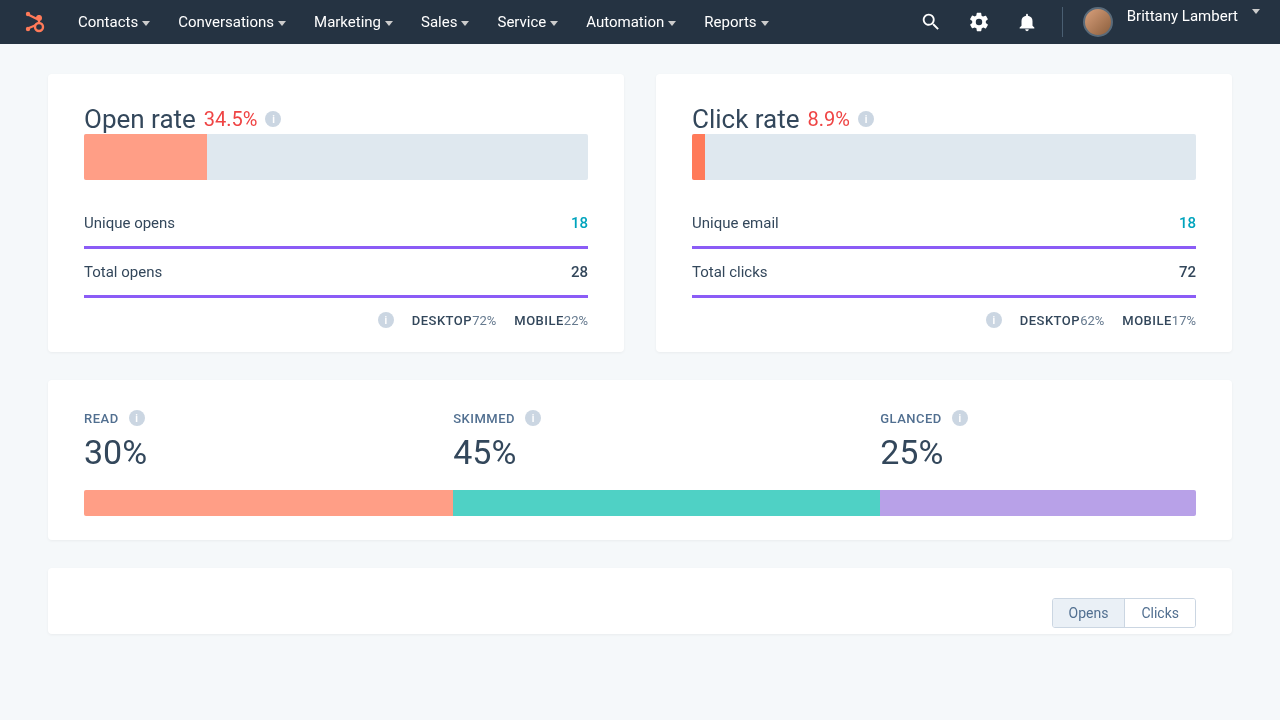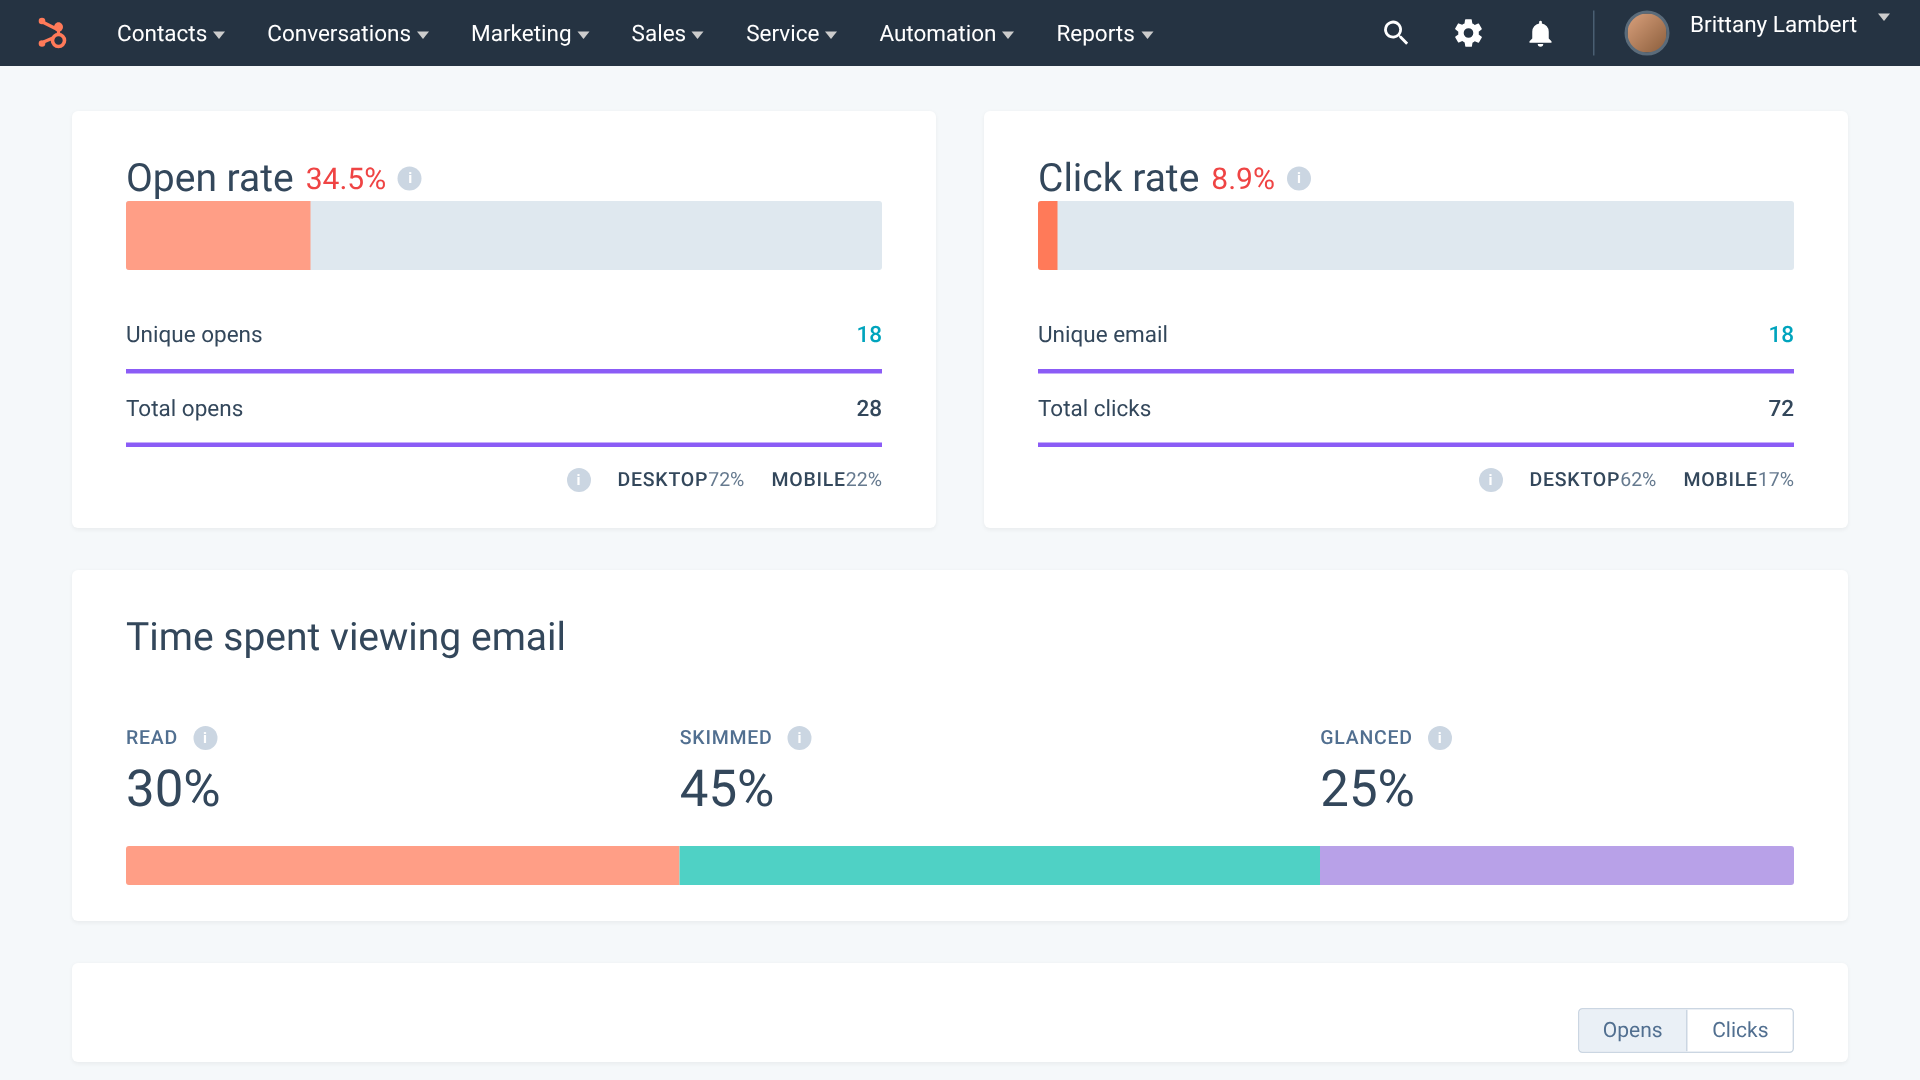--- a/index.html
+++ b/index.html
@@ -272,21 +272,20 @@
           </span>
         <span class="dev-block">
             <span class="dev-label">MOBILE</span>
             <span class="dev-pct">17%</span>
           </span>
       </div>
     </div>
   </div>
 
   <div class="card">
-    <div class="tsv-title">Time spent viewing email</div>
     <div class="tsv-cols">
       <div class="tsv-col" style="width:33.2%">
         <div class="tsv-head">
             <span class="tsv-label">READ</span>
             <span class="info-circle">i</span>
           </div>
         <div class="tsv-big">30%</div>
       </div>
       <div class="tsv-col" style="width:38.4%">
         <div class="tsv-head">

